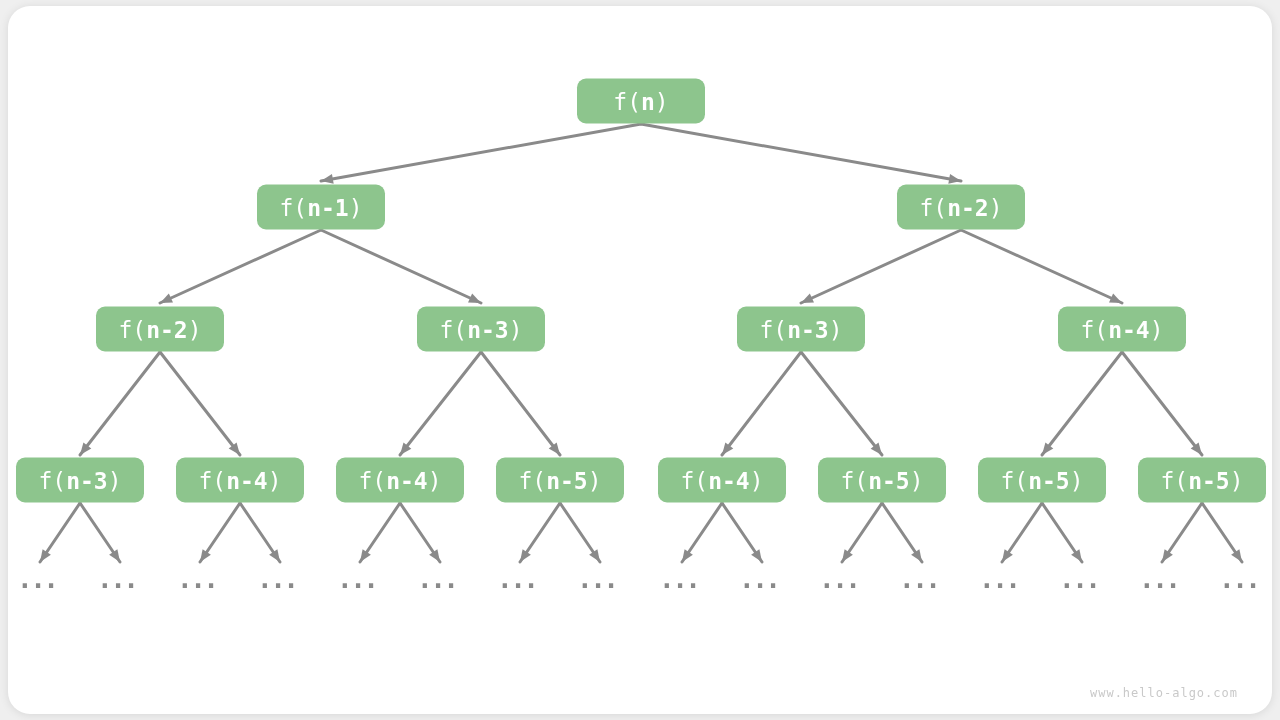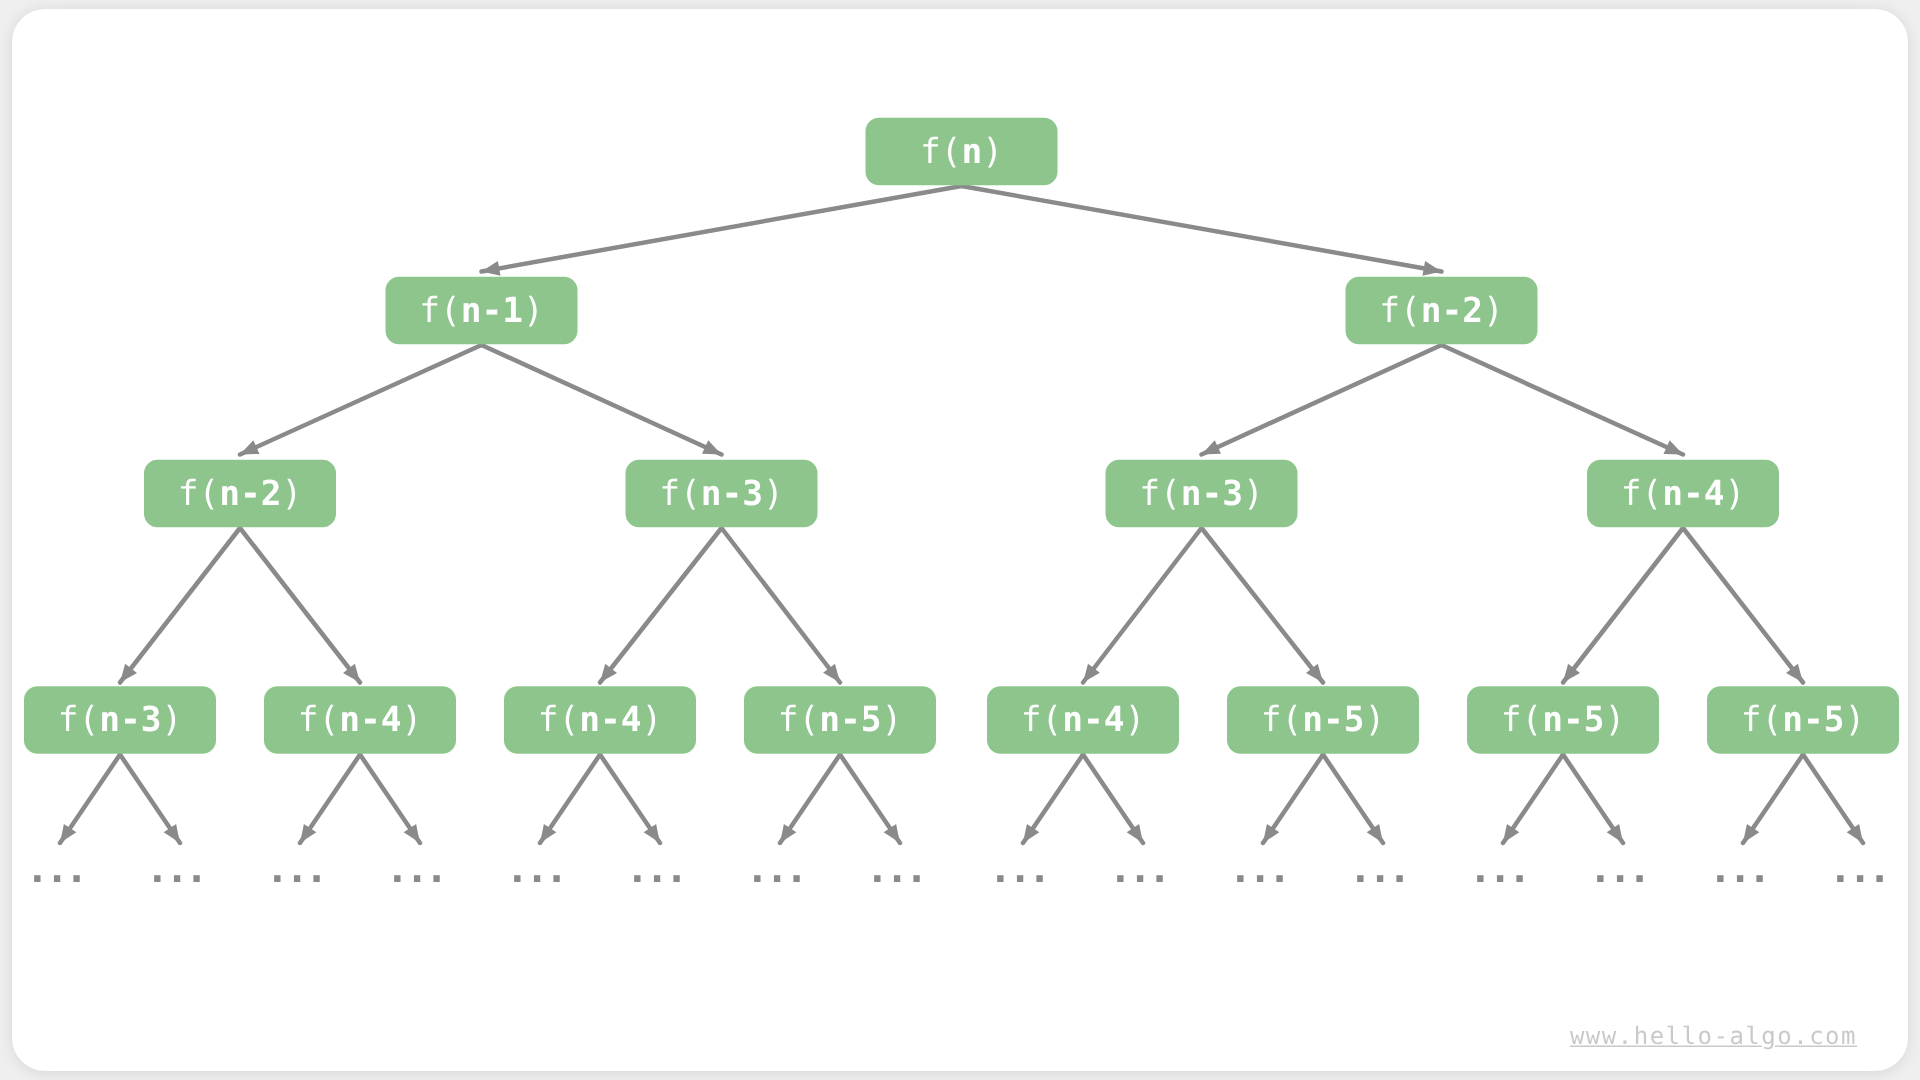--- a/index.html
+++ b/index.html
@@ -26,21 +26,21 @@
     white-space:pre;
   }
   .node .arg{font-weight:bold;}
   .dots{
     position:absolute;transform:translateX(-50%);top:566px;
     color:var(--arrow-gray);font-family:"DejaVu Sans",sans-serif;
     font-weight:bold;font-size:24px;letter-spacing:4px;
   }
   .watermark{
     position:absolute;right:42px;bottom:20px;
-    color:var(--watermark-gray);font-size:16px;letter-spacing:1px;text-decoration:underline;
+    color:var(--watermark-gray);font-size:12px;letter-spacing:1px;
   }
 </style>
 </head>
 <body>
 
 <div class="card"></div>
 
 <div class="stage">
 
   <svg class="edges" viewBox="0 0 1280 720">

